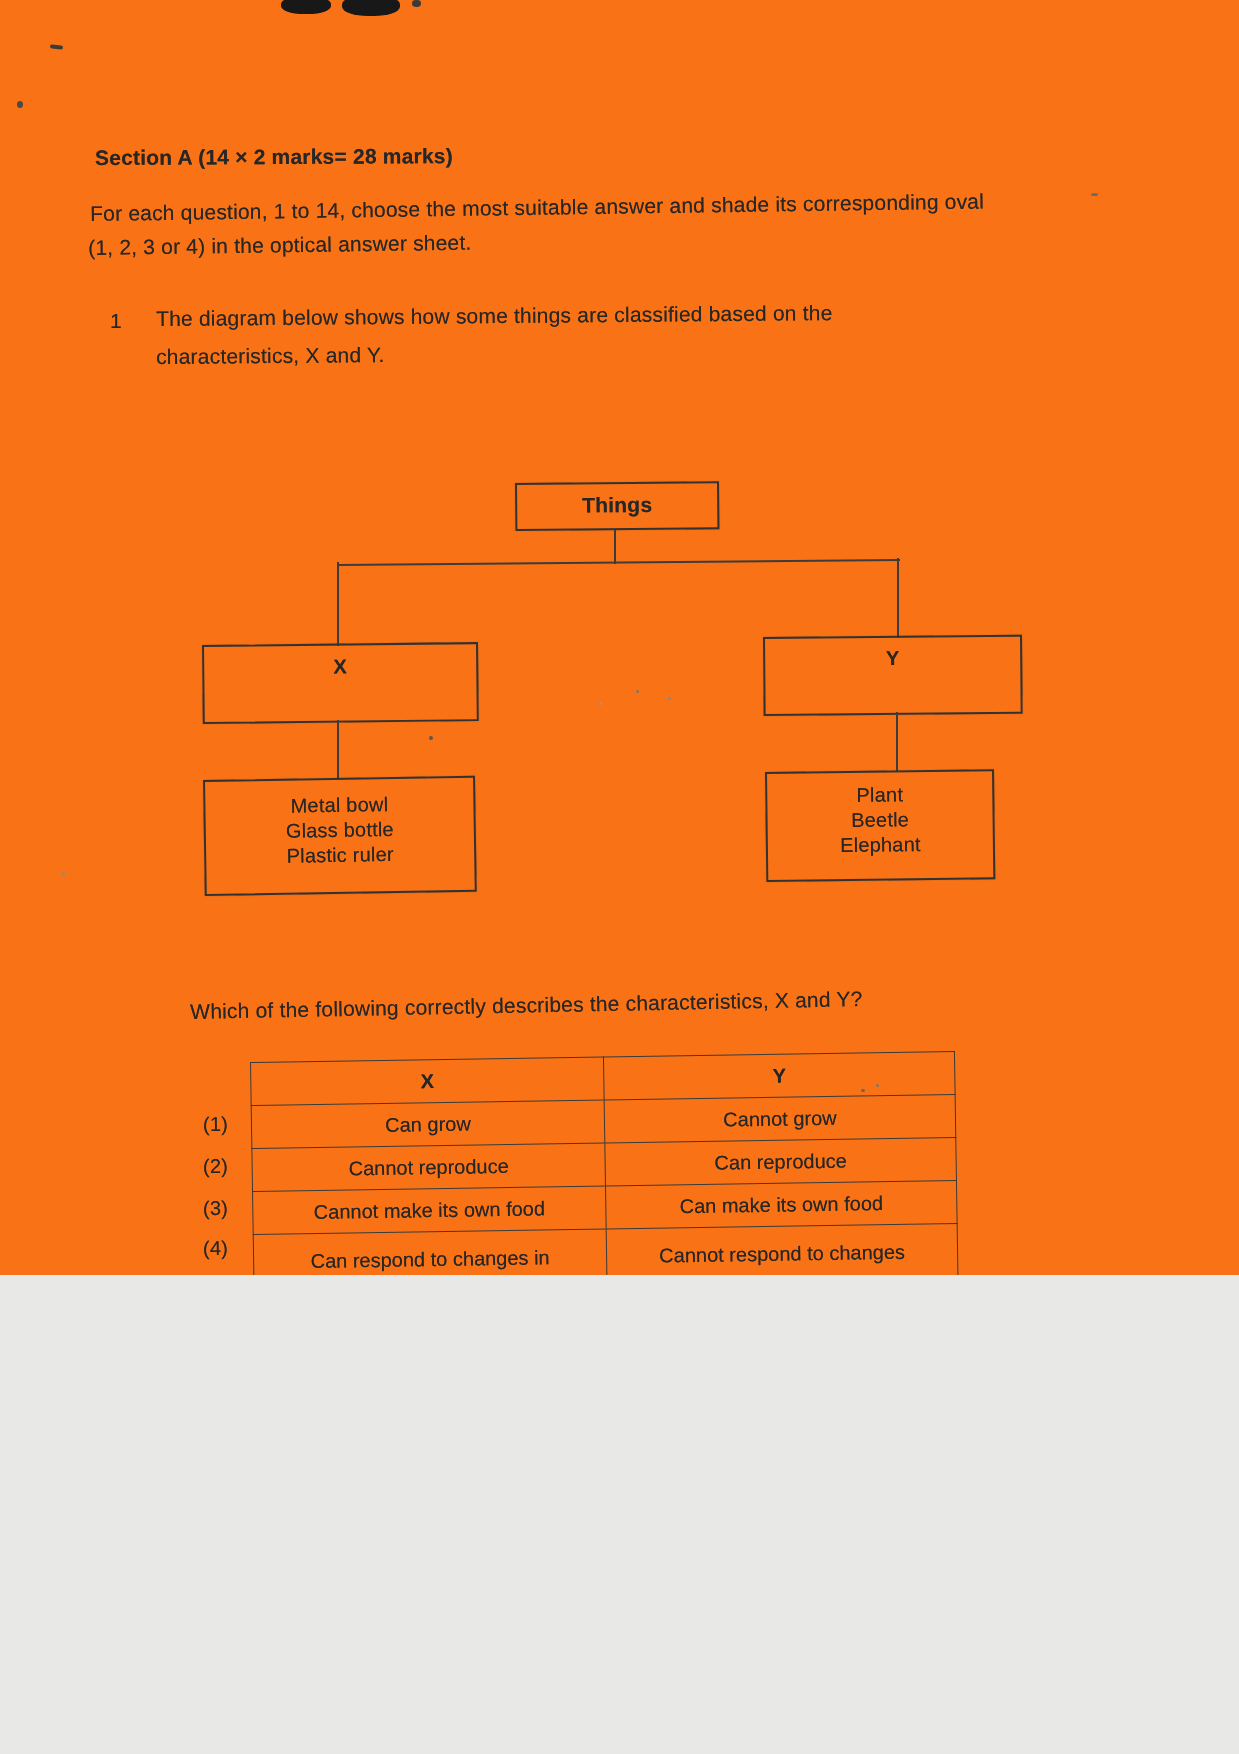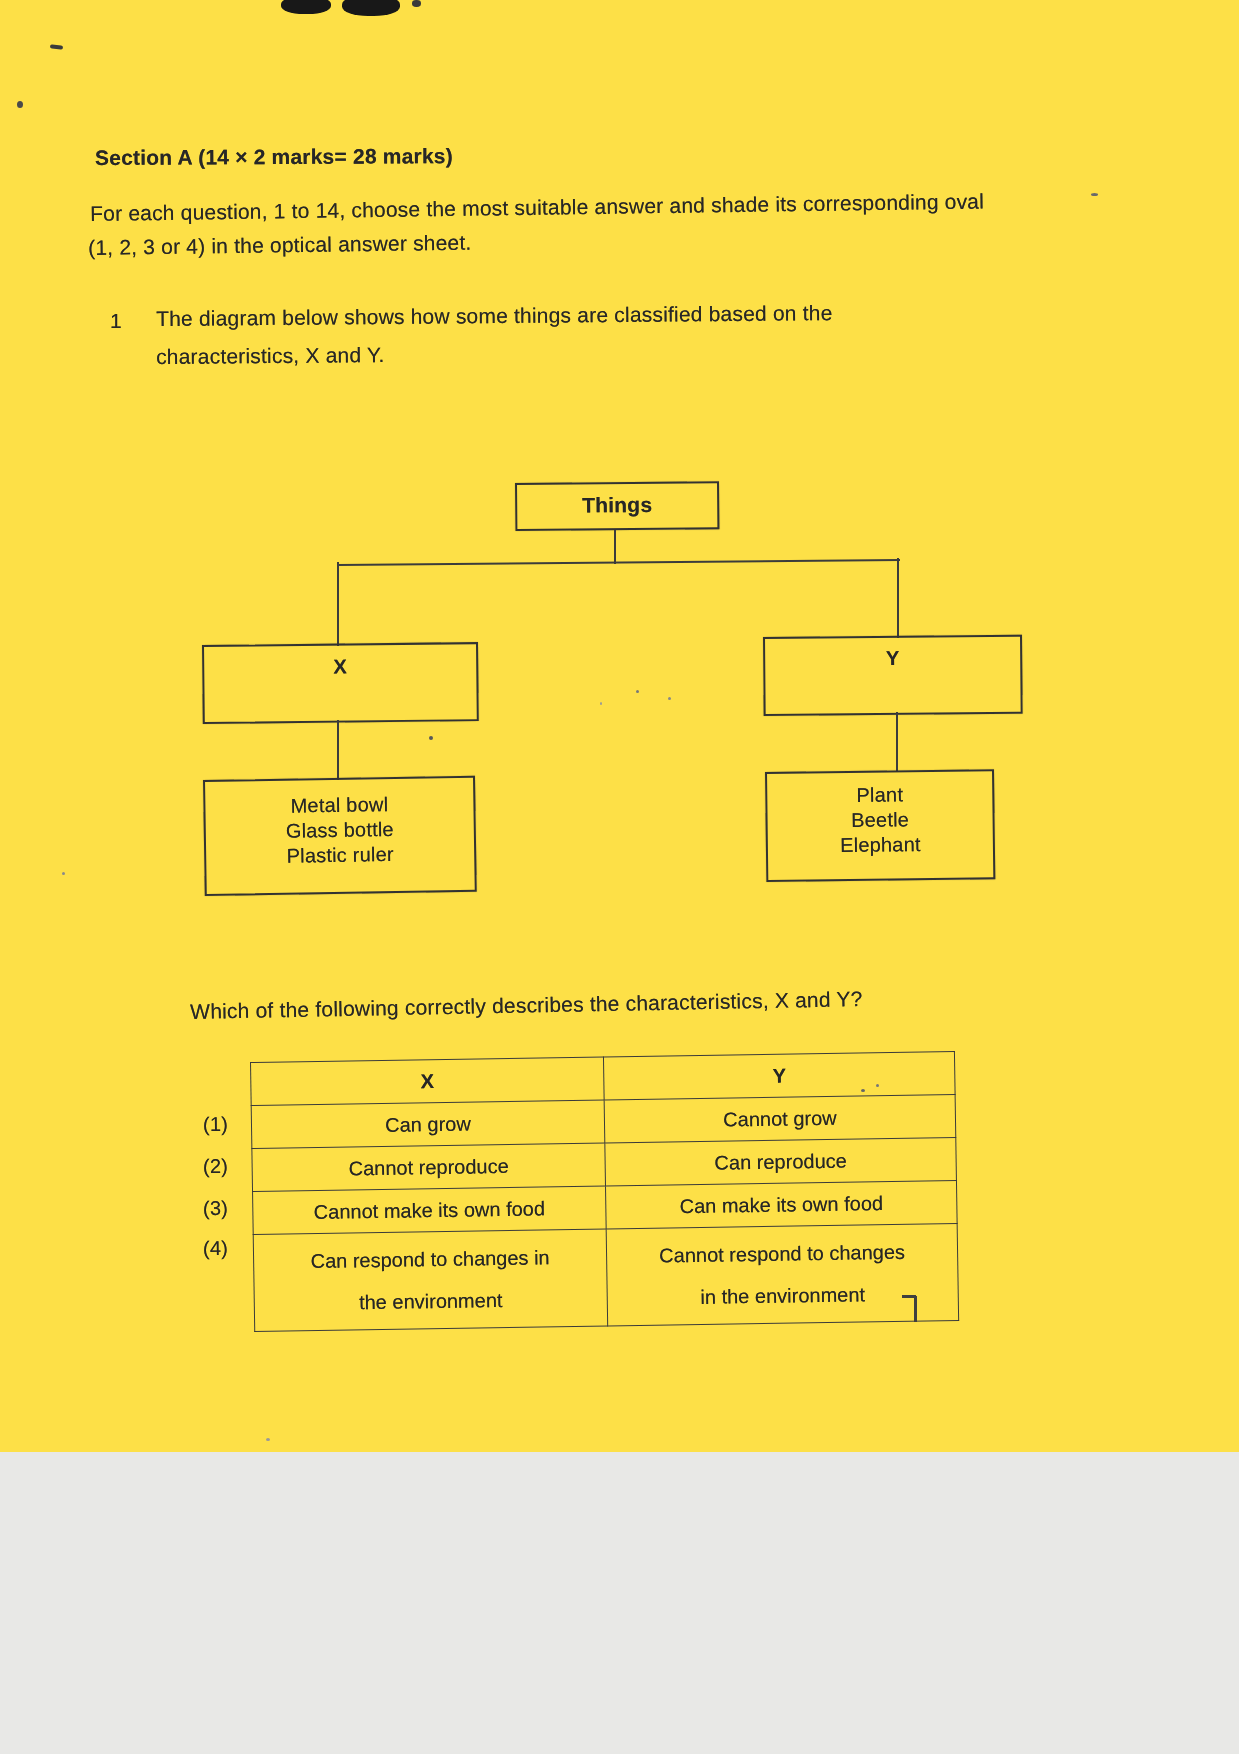--- a/index.html
+++ b/index.html
@@ -1,19 +1,19 @@
 <!DOCTYPE html>
 <html><head>
 <meta charset="utf-8">
 <style>
   html,body{margin:0;padding:0;}
   body{width:1239px;height:1754px;overflow:hidden;background:#e8e8e6;}
   .page{
-    position:absolute;left:0;top:0;width:1239px;height:1452px;
-    background:#fde047;overflow:hidden;
+    position:absolute;left:0;top:0;width:1239px;height:1275px;
+    background:#f97316;overflow:hidden;
     font-family:"Liberation Sans",sans-serif;color:#262626;
   }
   .abs{position:absolute;}
   .scan-text{color:#272727;text-shadow:0 0 .6px rgba(35,35,35,.65);letter-spacing:.2px;}
   .section-header{font-size:21px;font-weight:700;transform:rotate(-0.3deg);transform-origin:left top;white-space:nowrap;}
   .body-line{font-size:21px;white-space:nowrap;transform-origin:left top;}
   .instr{transform:rotate(-0.8deg);}
   .qline{transform:rotate(-0.5deg);}
   .prompt{transform:rotate(-1.1deg);}
   

